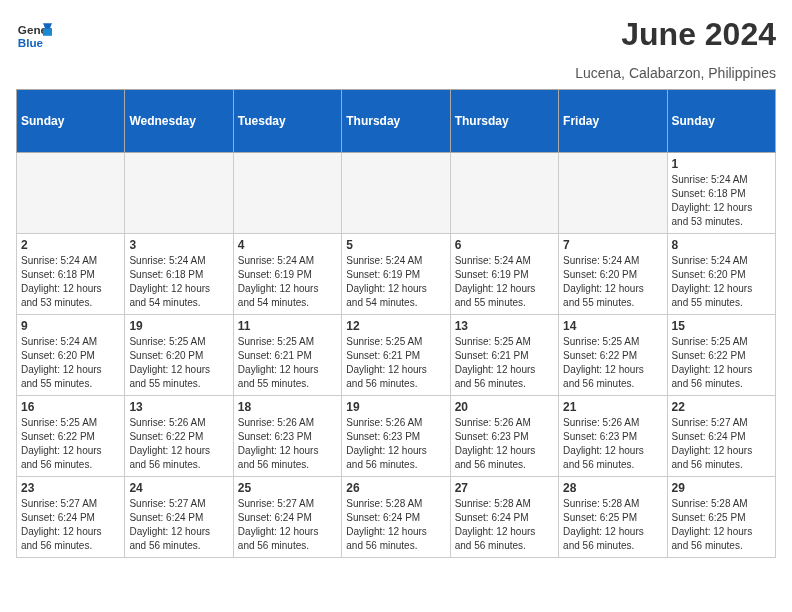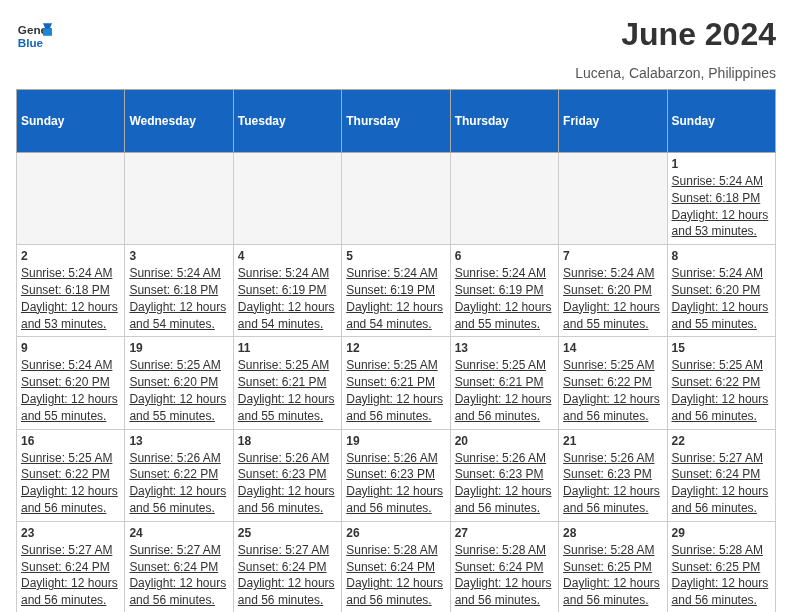--- a/index.html
+++ b/index.html
@@ -64,24 +64,23 @@
     .calendar-table td.empty {
       background: #f5f5f5;
     }
     .day-number {
       font-size: 12px;
       font-weight: bold;
       display: block;
       margin-bottom: 2px;
     }
     .day-info {
-      font-size: 12px;
+      font-size: 10px;
       line-height: 1.4;
       color: #333;
-      text-decoration: underline;
     }
     .calendar-table tr:last-child td {
       border-bottom: 1px solid #ccc;
     }
   </style>
 </head>
 <body>
 
 <div class="header-area">
   <div class="logo">

